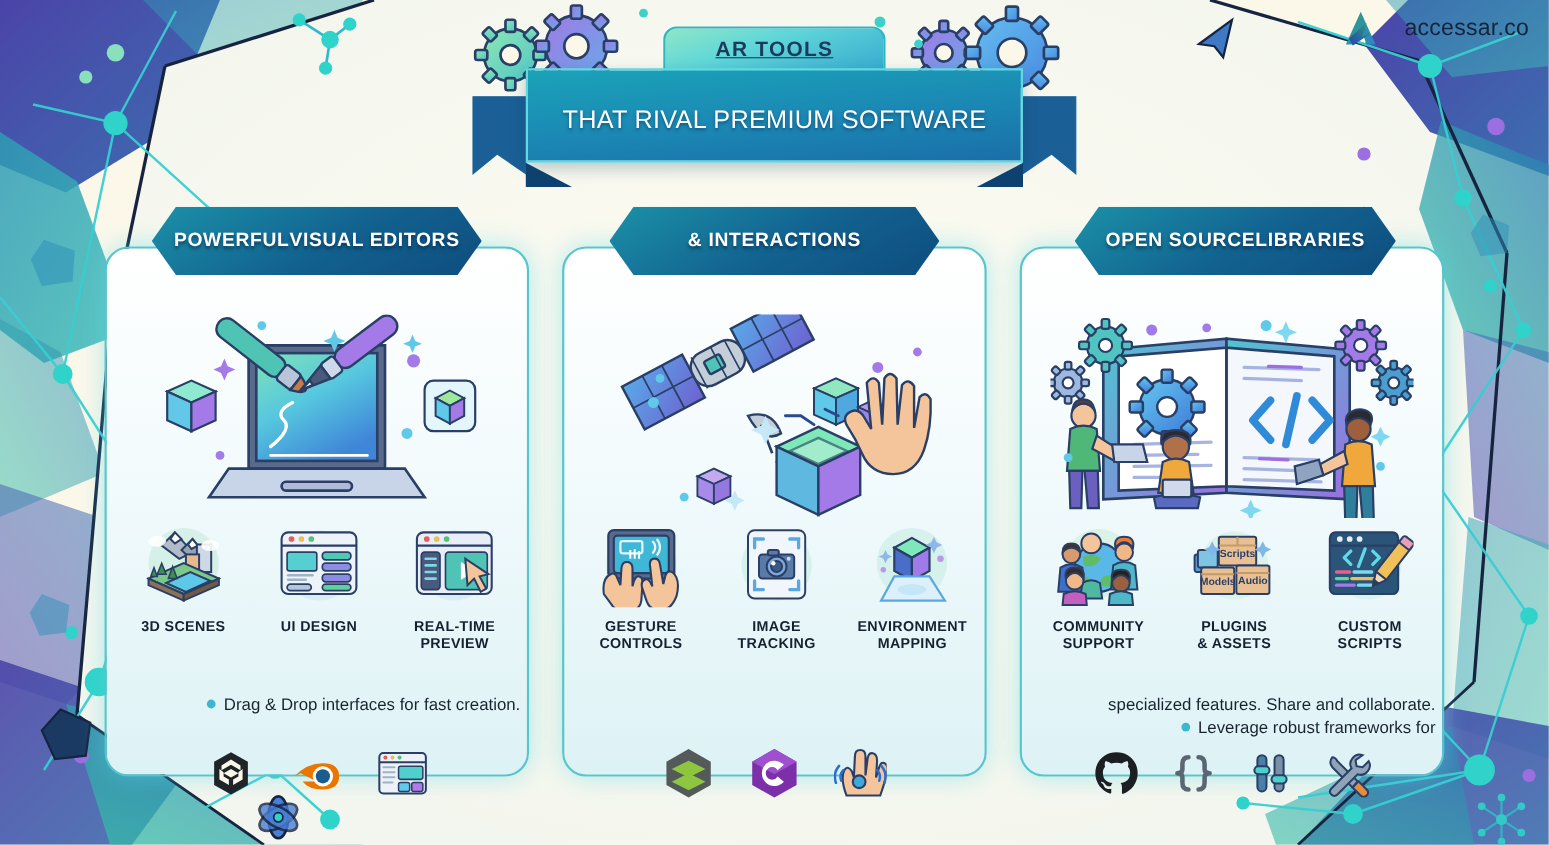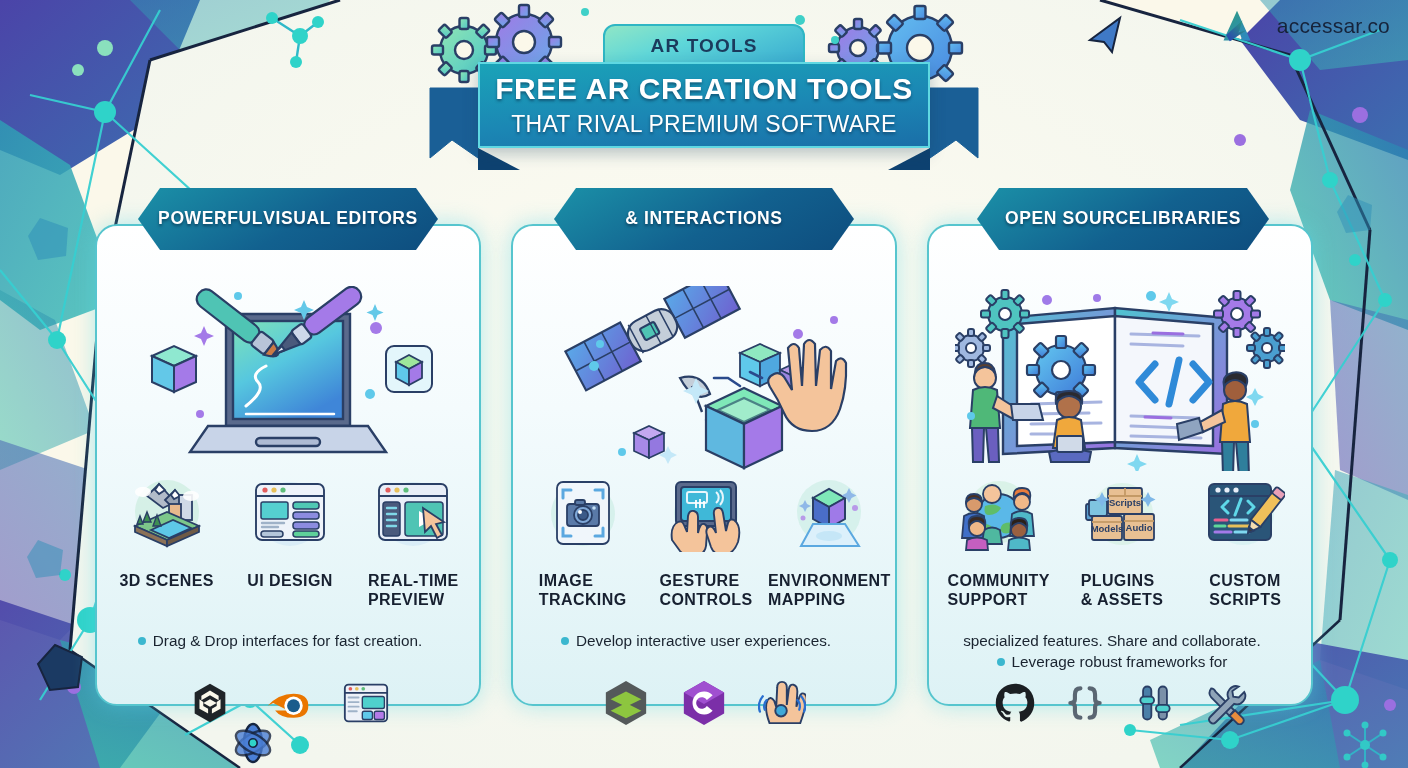--- a/index.html
+++ b/index.html
@@ -19,21 +19,21 @@
   .gears{position:absolute;inset:0;}
   .tab-top{
     position:absolute;left:603px;top:24px;width:202px;height:46px;
     background:linear-gradient(160deg,#8fe6c6 0%,#5ed6d9 40%,#36a8cf 100%);
     border:2px solid #2fb6c4;
     border-radius:12px 12px 0 0;
     box-sizing:border-box;
   }
   .tab-top span{
     display:block;text-align:center;line-height:40px;
-    font-size:19px;font-weight:bold;letter-spacing:.06em;color:#1b3a5c;
+    font-size:19px;font-weight:bold;letter-spacing:.06em;color:#1b3a5c;text-decoration:underline;
   }
   .ribbon-main{
     position:absolute;left:478px;top:62px;width:452px;height:86px;
     background:linear-gradient(175deg,#1aa3b8 0%,#1b87b4 55%,#1a6fa8 100%);
     border:2px solid #5fd8e2;
     box-sizing:border-box;
     box-shadow:0 6px 14px rgba(20,60,90,.28);
     display:flex;flex-direction:column;align-items:center;justify-content:center;
   }
   .ribbon-main .l1{
@@ -78,25 +78,25 @@
     font-size:17.5px;font-weight:bold;color:#fff;letter-spacing:.035em;line-height:1.22;
     text-shadow:0 2px 3px rgba(5,35,60,.6);white-space:nowrap;
   }
 
   .hero{position:absolute;left:0;top:56px;width:100%;height:192px;display:flex;align-items:center;justify-content:center;}
 
   .features{position:absolute;left:8px;top:250px;width:370px;display:flex;}
   .feat{flex:1;display:flex;flex-direction:column;align-items:center;}
   .feat-ico{height:78px;display:flex;align-items:center;justify-content:center;}
   .feat-label{
-    margin-top:18px;font-size:16px;font-weight:bold;color:#172030;
-    letter-spacing:.025em;line-height:1.18;
+    margin-top:8px;font-size:13px;font-weight:bold;color:#172030;
+    letter-spacing:.025em;text-align:center;line-height:1.18;
   }
 
-  .bullets{position:absolute;left:0;top:405px;width:366px;text-align:center;}
+  .bullets{position:absolute;left:10px;top:405px;width:366px;text-align:right;}
   .bullets .bl-line{
     font-size:15.3px;color:#1a2430;line-height:1.36;
   }
   .dot{
     display:inline-block;width:8px;height:8px;border-radius:50%;
     background:#3bb7cf;vertical-align:middle;margin-right:7px;margin-bottom:2px;
   }
 
   .brands{position:absolute;left:0;top:452px;width:100%;display:flex;align-items:center;justify-content:center;gap:26px;}
   .brand{width:52px;height:50px;display:flex;align-items:center;justify-content:center;}
@@ -350,21 +350,20 @@
       <polygon points="978,88 930,88 930,158 956,140 978,158" fill="#1a5f96" stroke="#1a5f96"></polygon>
       <polygon points="478,148 478,170 520,170" fill="#0e4271"></polygon>
       <polygon points="930,148 930,170 888,170" fill="#0e4271"></polygon>
     </svg>
 
     <div class="tab-top">
       <span>AR TOOLS</span>
     </div>
 
     <div class="ribbon-main">
-      <div class="l1">FREE AR CREATION TOOLS</div>
       <div class="l2">THAT RIVAL PREMIUM SOFTWARE</div>
     </div>
   </div>
 
   <div class="logo">
     <svg width="36" height="36" viewBox="0 0 40 40">
       <defs>
         <linearGradient id="lg1" x1="0" y1="0" x2="1" y2="1">
           <stop offset="0" stop-color="#2f9f7a"></stop>
             <stop offset="1" stop-color="#2e86c8"></stop>
@@ -670,20 +669,46 @@
             <path d="M152 92 l4 9 9 4 -9 4 -4 9 -4 -9 -9 -4 9 -4z"></path>
             <path d="M124 160 l3 6 6 3 -6 3 -3 6 -3 -6 -6 -3 6 -3z"></path>
           </g>
         </svg>
       </div>
 
       <div class="features">
         <div class="feat">
           <div class="feat-ico">
             <svg width="76" height="74" viewBox="0 0 76 74">
+              <circle cx="38" cy="36" r="32" fill="#cdeee6" opacity=".6"></circle>
+              <g stroke="#2a3f66" stroke-width="2">
+                <rect x="8" y="4" width="60" height="44" rx="5" fill="#5a6a8c"></rect>
+                <rect x="13" y="9" width="50" height="34" rx="3" fill="#3fb8d8"></rect>
+              </g>
+              <g stroke="#e8f6fc" stroke-width="2" fill="none">
+                <rect x="19" y="14" width="20" height="11" rx="2"></rect>
+                <path d="M48 14 a7 7 0 0 1 0 11 M52 12 a11 11 0 0 1 0 15"></path>
+              </g>
+              <g stroke="#2a3f66" stroke-width="1.9" fill="#f4c49b">
+                <path d="M4 62 q-2 -14 6 -18 q4 -2 6 3 l3 7 1 -16 q1 -6 6 -5 q4 1 4 6 l0 16 q2 -10 6 -9 q4 1 3 8 l-1 14 q-1 8 -10 10 q-10 2 -16 -5 Z"></path>
+                <path d="M70 64 q4 -16 -4 -22 q-4 -2 -6 3 l-2 8 -3 -18 q-1 -6 -6 -5 q-4 1 -3 7 l2 18 q-3 -8 -7 -6 q-4 2 -2 8 l4 12 q3 8 12 8 q10 0 15 -13 Z"></path>
+              </g>
+              <g stroke="#fff" stroke-width="1.8" fill="none">
+                <path d="M28 22 l0 8 M32 21 l0 9 M36 23 l0 7"></path>
+              </g>
+            </svg>
+          </div>
+          <div class="feat-label">
+            <div>GESTURE</div>
+            <div>CONTROLS</div>
+          </div>
+        </div>
+        <div class="feat">
+          <div class="feat-ico">
+            <svg width="76" height="74" viewBox="0 0 76 74">
               <circle cx="38" cy="36" r="32" fill="#cdeee6" opacity=".7"></circle>
               <rect x="12" y="4" width="52" height="62" rx="6" fill="#f0f6fb" stroke="#2a3f66" stroke-width="1.8"></rect>
               <g stroke="#5ba8e0" stroke-width="3" fill="none" stroke-linecap="round">
                 <path d="M18 20 L18 12 L26 12"></path>
                   <path d="M50 12 L58 12 L58 20"></path>
                 <path d="M58 50 L58 58 L50 58"></path>
                   <path d="M26 58 L18 58 L18 50"></path>
               </g>
               <g stroke="#2a3f66" stroke-width="1.8">
                 <rect x="22" y="26" width="32" height="22" rx="3" fill="#5a7aa8"></rect>
@@ -691,46 +716,20 @@
                 <circle cx="38" cy="37" r="9" fill="#7fa8d8"></circle>
                 <circle cx="38" cy="37" r="5" fill="#3c5a88"></circle>
               </g>
               <circle cx="35" cy="34" r="2" fill="#fff"></circle>
               <circle cx="49" cy="30" r="1.8" fill="#c4e0f4"></circle>
             </svg>
           </div>
           <div class="feat-label">
             <div>IMAGE</div>
             <div>TRACKING</div>
-          </div>
-        </div>
-        <div class="feat">
-          <div class="feat-ico">
-            <svg width="76" height="74" viewBox="0 0 76 74">
-              <circle cx="38" cy="36" r="32" fill="#cdeee6" opacity=".6"></circle>
-              <g stroke="#2a3f66" stroke-width="2">
-                <rect x="8" y="4" width="60" height="44" rx="5" fill="#5a6a8c"></rect>
-                <rect x="13" y="9" width="50" height="34" rx="3" fill="#3fb8d8"></rect>
-              </g>
-              <g stroke="#e8f6fc" stroke-width="2" fill="none">
-                <rect x="19" y="14" width="20" height="11" rx="2"></rect>
-                <path d="M48 14 a7 7 0 0 1 0 11 M52 12 a11 11 0 0 1 0 15"></path>
-              </g>
-              <g stroke="#2a3f66" stroke-width="1.9" fill="#f4c49b">
-                <path d="M4 62 q-2 -14 6 -18 q4 -2 6 3 l3 7 1 -16 q1 -6 6 -5 q4 1 4 6 l0 16 q2 -10 6 -9 q4 1 3 8 l-1 14 q-1 8 -10 10 q-10 2 -16 -5 Z"></path>
-                <path d="M70 64 q4 -16 -4 -22 q-4 -2 -6 3 l-2 8 -3 -18 q-1 -6 -6 -5 q-4 1 -3 7 l2 18 q-3 -8 -7 -6 q-4 2 -2 8 l4 12 q3 8 12 8 q10 0 15 -13 Z"></path>
-              </g>
-              <g stroke="#fff" stroke-width="1.8" fill="none">
-                <path d="M28 22 l0 8 M32 21 l0 9 M36 23 l0 7"></path>
-              </g>
-            </svg>
-          </div>
-          <div class="feat-label">
-            <div>GESTURE</div>
-            <div>CONTROLS</div>
           </div>
         </div>
         <div class="feat">
           <div class="feat-ico">
             <svg width="76" height="74" viewBox="0 0 76 74">
               <circle cx="38" cy="34" r="32" fill="#cdeee6" opacity=".7"></circle>
               <g stroke="#2a3f66" stroke-width="2" transform="translate(22,8)">
                 <polygon points="0,12 16,3 32,12 16,21" fill="#7fe8b8"></polygon>
                 <polygon points="0,12 16,21 16,42 0,33" fill="#4a6ec8"></polygon>
                 <polygon points="32,12 16,21 16,42 32,33" fill="#9f7ae8"></polygon>
@@ -750,21 +749,20 @@
             </svg>
           </div>
           <div class="feat-label">
             <div>ENVIRONMENT</div>
             <div>MAPPING</div>
           </div>
         </div>
       </div>
 
       <div class="bullets">
-        <div class="bl-line"><span class="dot"></span><span>Develop interactive user experiences.</span></div>
       </div>
 
       <div class="brands">
         <div class="brand">
           <svg width="48" height="48" viewBox="0 0 50 50">
             <polygon points="25,2 46,14 46,36 25,48 4,36 4,14" fill="#54595a"></polygon>
             <polygon points="25,13 41,21 25,29 9,21" fill="#8dc63f"></polygon>
             <polygon points="25,25 41,33 25,41 9,33" fill="#8dc63f"></polygon>
           </svg>
         </div>

